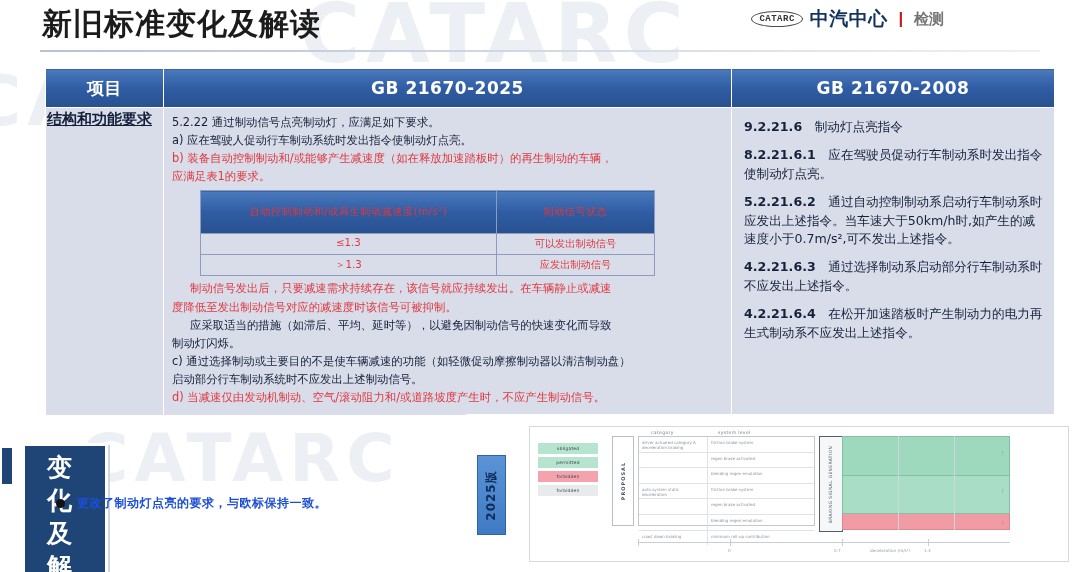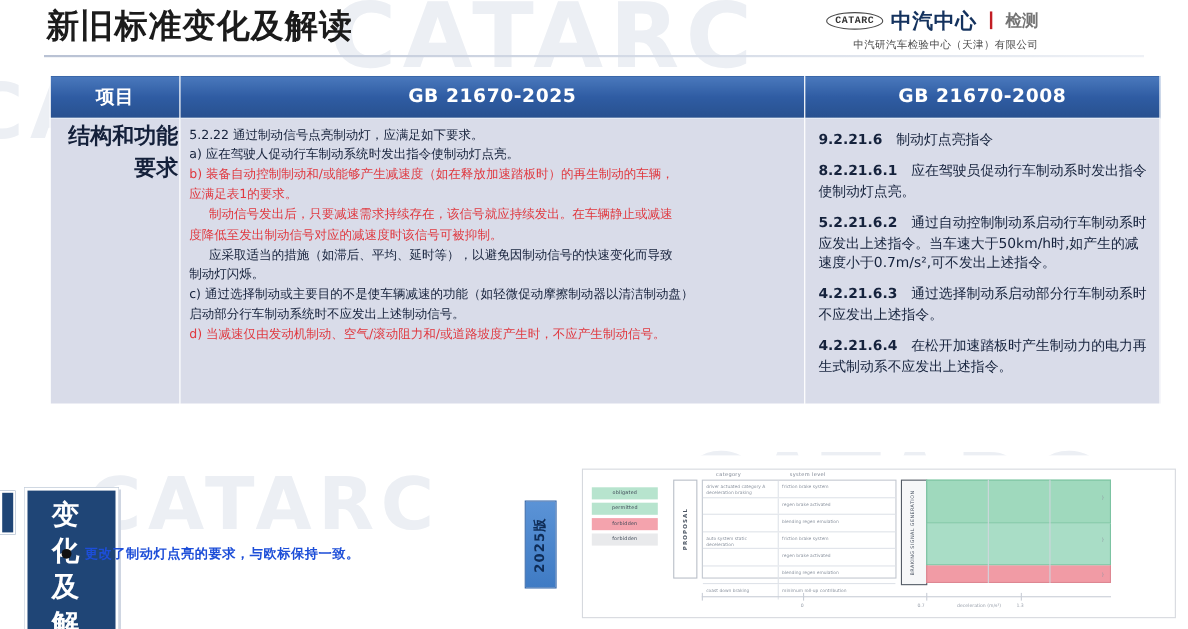--- a/index.html
+++ b/index.html
@@ -51,22 +51,22 @@
     border:1px solid #ffffff;letter-spacing:0.5px;
   }
   .th-item{width:115px;text-align:center;}
   .th-new{width:565px;}
   .th-old{width:320px;}
   .tbl td{
     background:#d9dce9;border:1px solid #ffffff;
     vertical-align:top;color:#14203a;
   }
   .cell-item{
-    text-align:right;vertical-align:middle;
-    font-size:20px;font-weight:700;line-height:1.45;color:#16233c;
+    text-align:left;vertical-align:middle;
+    font-size:15px;font-weight:700;line-height:1.45;color:#16233c;text-decoration:underline;
   }
   .cell-new{padding:6px 8px 8px 8px;}
   .cell-old{padding:10px 10px 8px 12px;}
 
   .ln{font-size:11.4px;line-height:1.5;margin:0 0 1px 0;}
   .ln.red{color:#e0383f;}
   .ln.ind{text-indent:18px;}
 
   
   .sub{
@@ -179,21 +179,20 @@
 <div class="header">
   <div class="page-title">新旧标准变化及解读</div>
   <div class="title-rule"></div>
   <div class="brand">
     <div class="brand-row">
       <span class="brand-oval">CATARC</span>
       <span class="brand-main">中汽中心</span>
       <span class="brand-sep">|</span>
       <span class="brand-red">检测</span>
     </div>
-    <div class="brand-sub">中汽研汽车检验中心（天津）有限公司</div>
   </div>
 </div>
 
 <table class="tbl">
   <thead>
     <tr>
       <th class="th-item">项目</th>
       <th class="th-new">GB 21670-2025</th>
       <th class="th-old">GB 21670-2008</th>
     </tr>
@@ -203,20 +202,38 @@
       <td class="cell-item">结构和功能要求</td>
 
       <td class="cell-new">
         <div id="new-lines">
             <div class="ln">5.2.22 通过制动信号点亮制动灯，应满足如下要求。</div>
             <div class="ln">a) 应在驾驶人促动行车制动系统时发出指令使制动灯点亮。</div>
             <div class="ln red">b) 装备自动控制制动和/或能够产生减速度（如在释放加速踏板时）的再生制动的车辆，</div>
             <div class="ln red">应满足表1的要求。</div>
           </div>
 
+        <table class="sub">
+          <thead>
+            <tr>
+              <th class="c1">自动控制制动和/或再生制动减速度(m/s²)</th>
+              <th class="c2">制动信号状态</th>
+            </tr>
+          </thead>
+          <tbody id="sub-body">
+              <tr>
+                <td>≤1.3</td>
+                <td>可以发出制动信号</td>
+              </tr>
+              <tr>
+                <td>＞1.3</td>
+                <td>应发出制动信号</td>
+              </tr>
+            </tbody>
+        </table>
 
         <div id="new-lines-after">
             <div class="ln red ind">制动信号发出后，只要减速需求持续存在，该信号就应持续发出。在车辆静止或减速</div>
             <div class="ln red">度降低至发出制动信号对应的减速度时该信号可被抑制。</div>
             <div class="ln ind">应采取适当的措施（如滞后、平均、延时等），以避免因制动信号的快速变化而导致</div>
             <div class="ln">制动灯闪烁。</div>
             <div class="ln">c) 通过选择制动或主要目的不是使车辆减速的功能（如轻微促动摩擦制动器以清洁制动盘）</div>
             <div class="ln">启动部分行车制动系统时不应发出上述制动信号。</div>
             <div class="ln red">d) 当减速仅由发动机制动、空气/滚动阻力和/或道路坡度产生时，不应产生制动信号。</div>
           </div>

